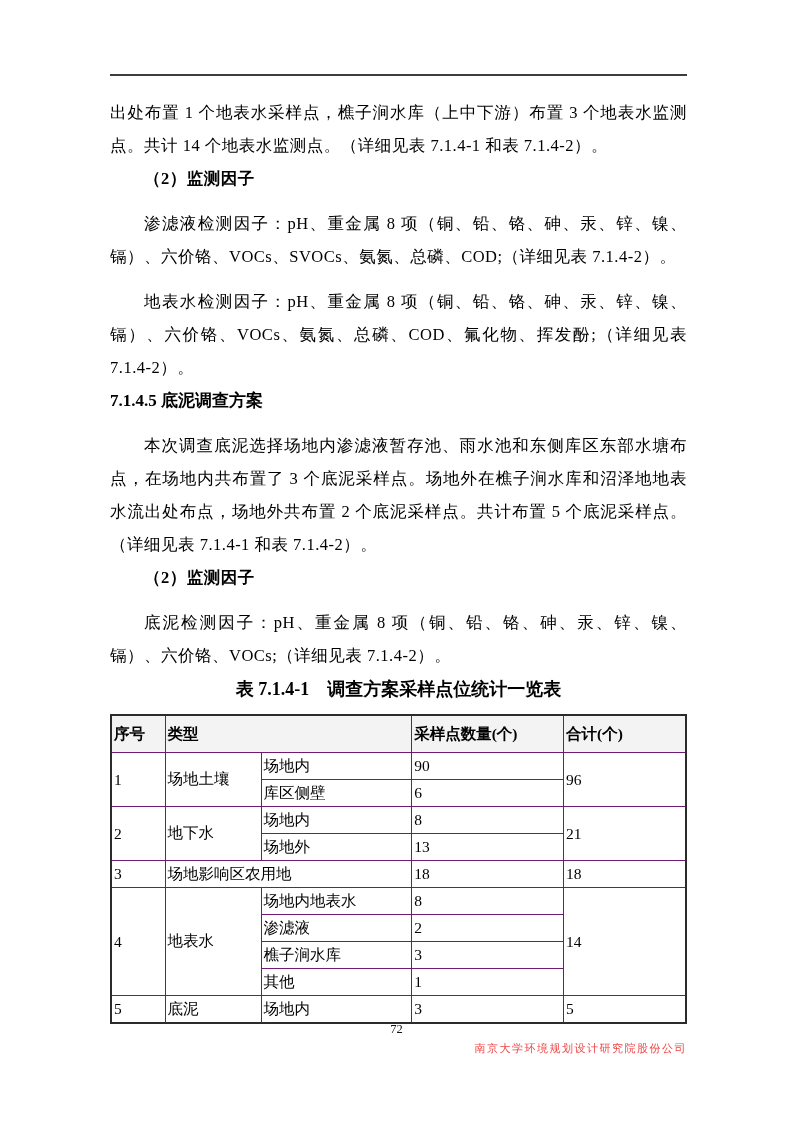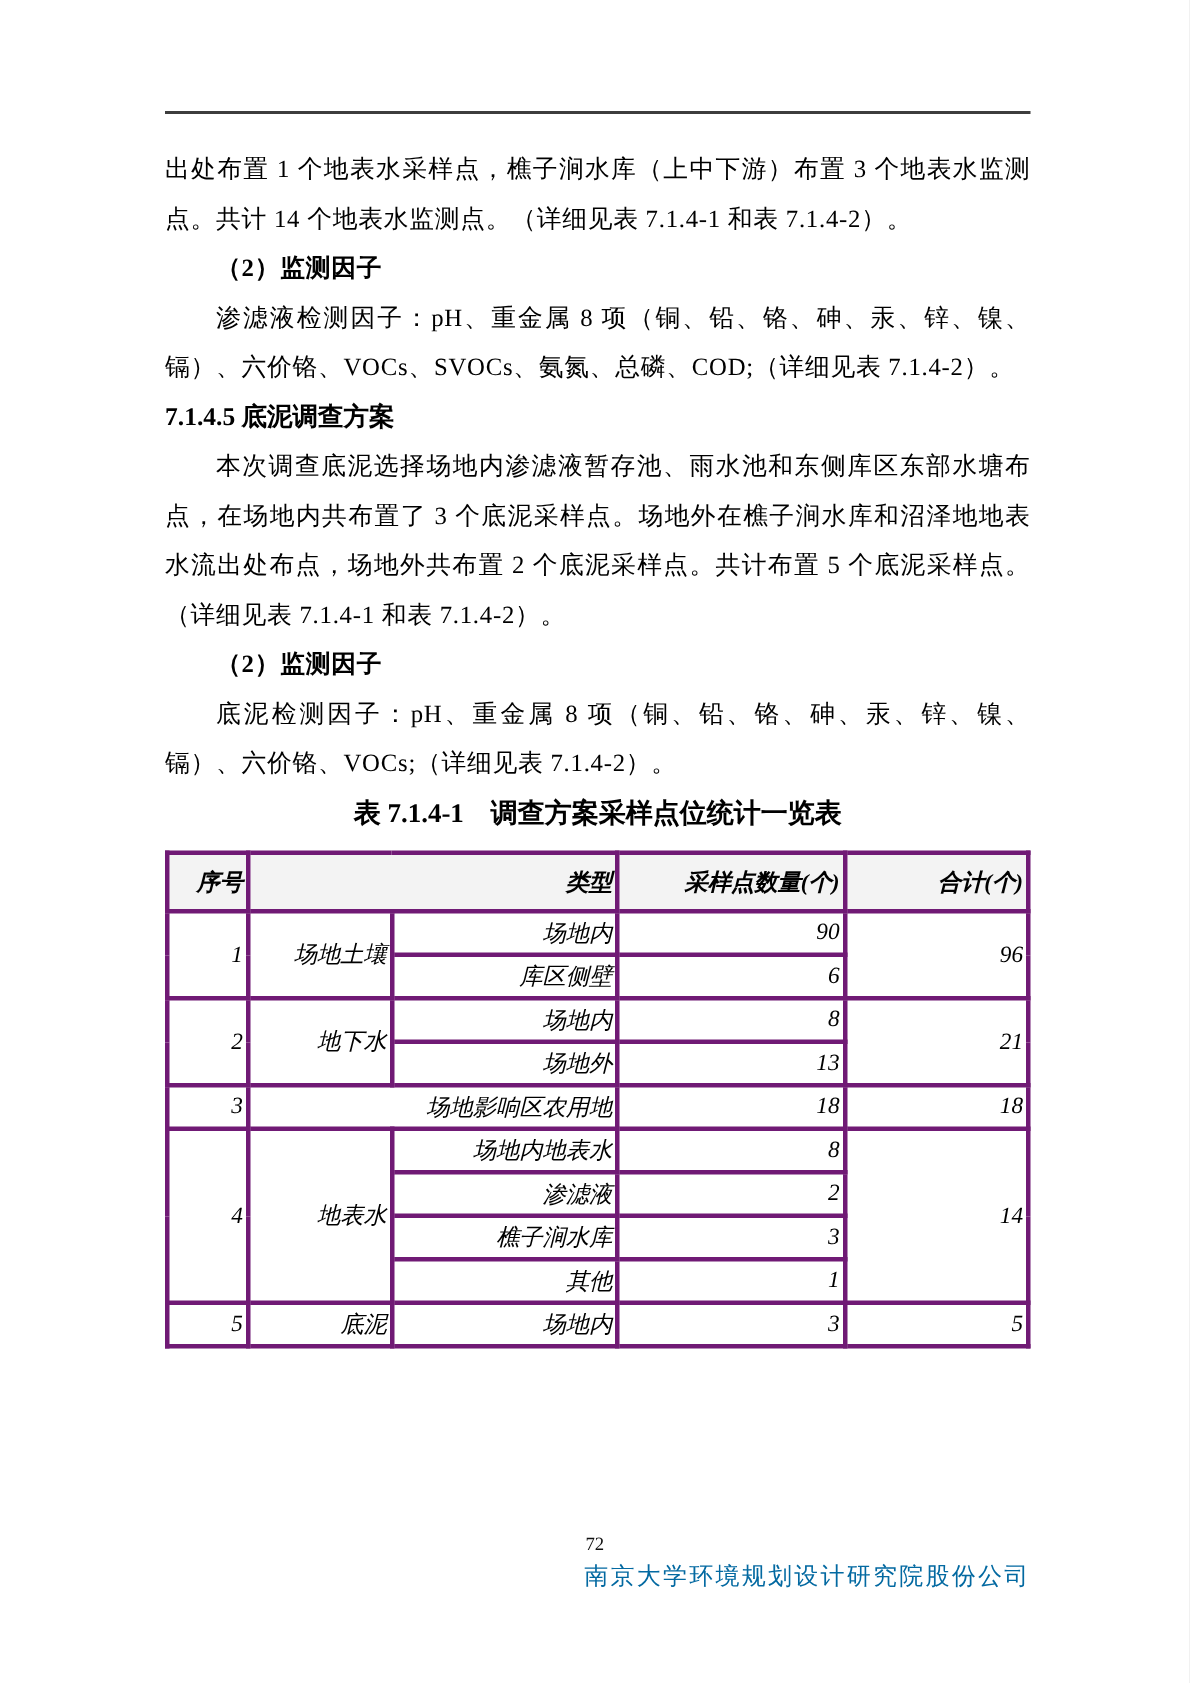--- a/index.html
+++ b/index.html
@@ -16,60 +16,61 @@
   .header-rule {
     position:absolute; left:110px; width:577px; top:74px; height:0;
     border-top:2.5px solid #3d3d3d;
   }
   
   .content { position:absolute; left:110px; width:577px; top:96px; }
   .para {
     margin:0; font-size:16.5px; line-height:33px; text-align:justify;
     text-justify:inter-character; letter-spacing:0.5px;
   }
-  .para.indent { text-indent:34px; }
+  .para.indent { text-indent:34px;margin-top:12px; }
   .para.sub { font-weight:bold; text-indent:34px; }
   .h-sec { margin:0; font-size:17px; line-height:33px; font-weight:bold; }
   
   .tbl-caption {
     margin:2px 0 10px 0; text-align:center; font-weight:bold;
     font-size:18px; line-height:30px;
   }
   table.sampling {
     width:100%; border-collapse:collapse; border:2px solid #2b2b2b;
     table-layout:fixed;
   }
   table.sampling th, table.sampling td {
-    border:3px solid #701a75; text-align:right; vertical-align:middle;
-    font-size:15.5px; padding:0 2px; overflow:hidden;font-style:italic;
+    border:1px solid #701a75; text-align:left; vertical-align:middle;
+    font-size:15.5px; padding:0 2px; overflow:hidden;
   }
   table.sampling th { height:36px; font-weight:bold; background:#f3f3f3; }
   table.sampling td { height:26px; font-weight:normal; }
   
   .page-number {
     position:absolute; left:0; width:100%; top:1022px; text-align:center;
     font-size:12.5px; color:#111;
   }
   .footer-company {
     position:absolute; left:110px; width:577px; top:1041px; text-align:right;
-    font-size:16px; letter-spacing:1.5px; color:#0369a1;
+    font-size:11px; letter-spacing:1.5px; color:#ef4444;
   }
 </style>
 </head>
 <body>
 
 <div class="page">
 
   <div class="header-rule"></div>
 
   <div class="content">
     <div id="paragraphs">
         <p class="para">出处布置 1 个地表水采样点，樵子涧水库（上中下游）布置 3 个地表水监测点。共计 14 个地表水监测点。（详细见表 7.1.4-1 和表 7.1.4-2）。</p>
         <p class="para sub">（2）监测因子</p>
         <p class="para indent">渗滤液检测因子：pH、重金属 8 项（铜、铅、铬、砷、汞、锌、镍、镉）、六价铬、VOCs、SVOCs、氨氮、总磷、COD;（详细见表 7.1.4-2）。</p>
+        <p class="para indent">地表水检测因子：pH、重金属 8 项（铜、铅、铬、砷、汞、锌、镍、镉）、六价铬、VOCs、氨氮、总磷、COD、氟化物、挥发酚;（详细见表 7.1.4-2）。</p>
         <p class="h-sec">7.1.4.5 底泥调查方案</p>
         <p class="para indent">本次调查底泥选择场地内渗滤液暂存池、雨水池和东侧库区东部水塘布点，在场地内共布置了 3 个底泥采样点。场地外在樵子涧水库和沼泽地地表水流出处布点，场地外共布置 2 个底泥采样点。共计布置 5 个底泥采样点。（详细见表 7.1.4-1 和表 7.1.4-2）。</p>
         <p class="para sub">（2）监测因子</p>
         <p class="para indent">底泥检测因子：pH、重金属 8 项（铜、铅、铬、砷、汞、锌、镍、镉）、六价铬、VOCs;（详细见表 7.1.4-2）。</p>
       </div>
 
     <div class="tbl-caption">表 7.1.4-1　调查方案采样点位统计一览表</div>
 
     <table class="sampling">
       <colgroup>

